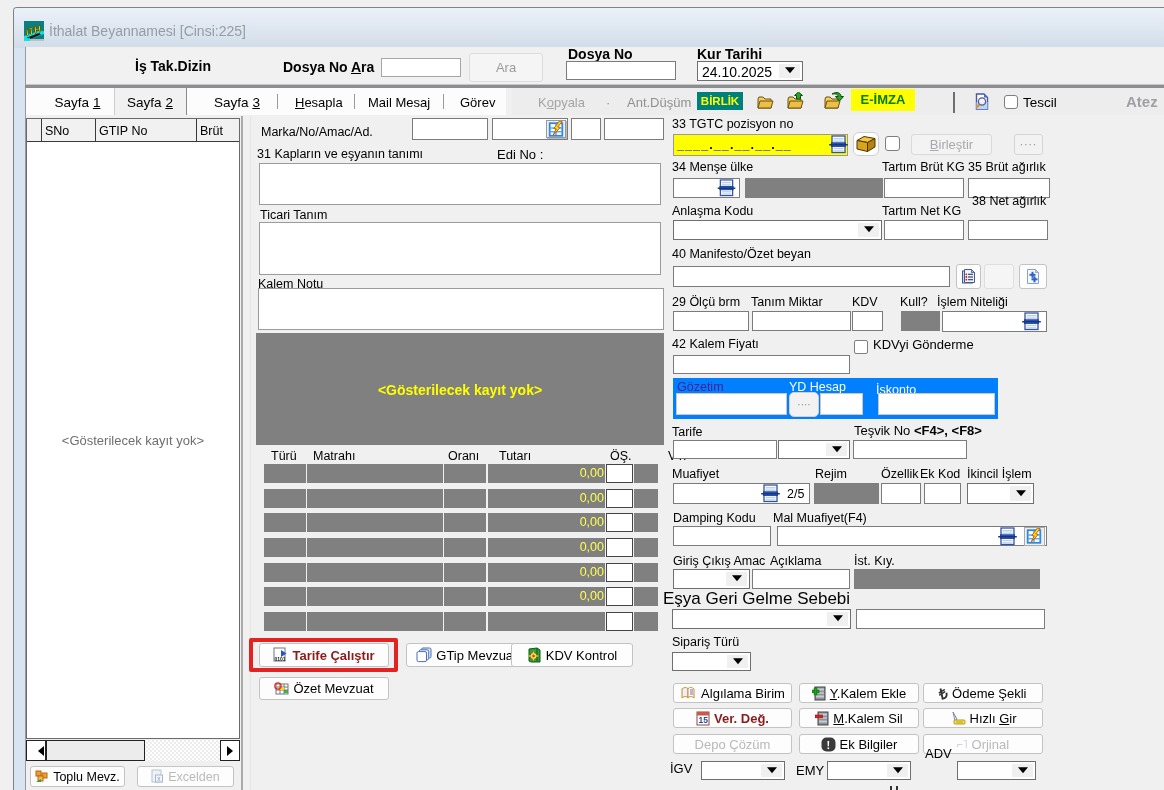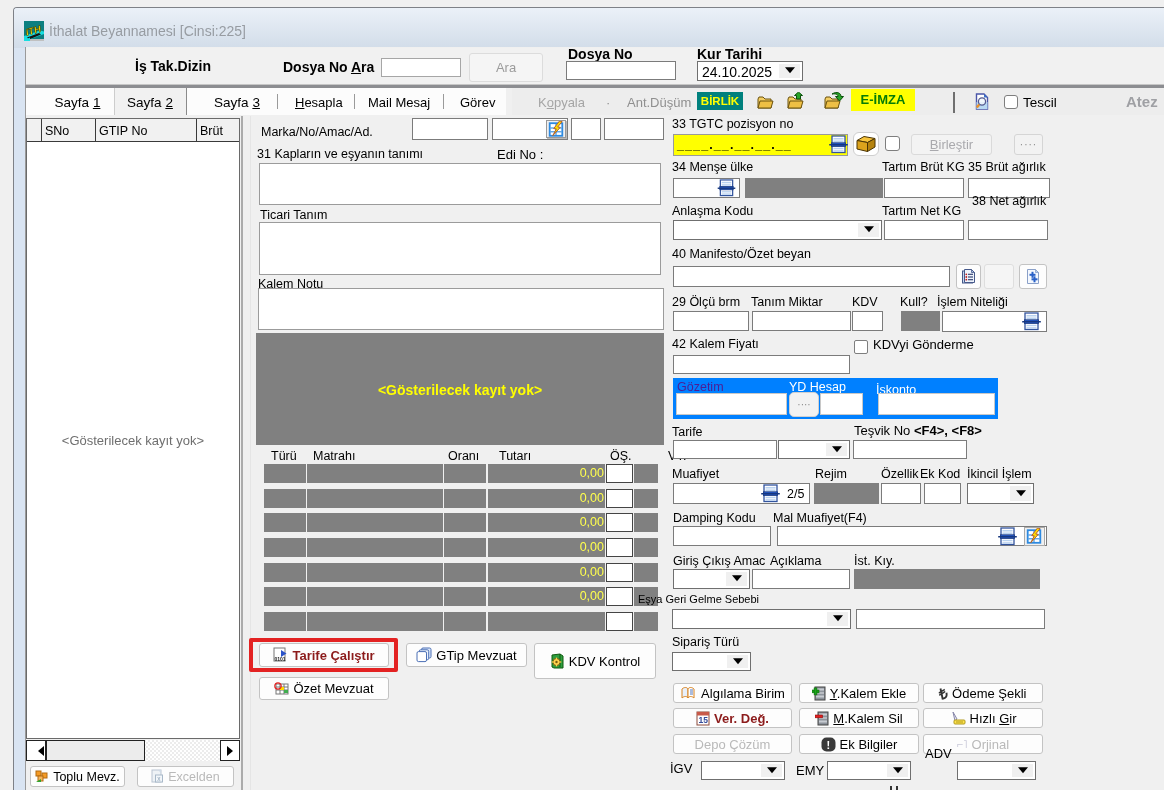--- a/index.html
+++ b/index.html
@@ -218,21 +218,21 @@
       <text x="1.5" y="13.5" font-size="5" font-weight="bold" fill="#222">0101</text>
     </svg>
  Tarife Çalıştır</div>
 <div class="bt" style="left:406px;top:643px;width:121px;height:24px">
  <svg width="16" height="16" viewBox="0 0 16 16">
       <rect x="5.5" y="1" width="9.5" height="10" rx="1.5" fill="#dce8fa" stroke="#4a6fb5"></rect>
       <rect x="3.2" y="2.8" width="9.5" height="10" rx="1.5" fill="#ecf2fc" stroke="#4a6fb5"></rect>
       <rect x="1" y="4.6" width="9.5" height="10" rx="1.5" fill="#fff" stroke="#4a6fb5"></rect>
     </svg>
  GTip Mevzuat</div>
-<div class="bt" style="left:534px;top:643px;width:122px;height:36px">
+<div class="bt" style="left:511px;top:643px;width:122px;height:24px">
  <svg width="15" height="16" viewBox="0 0 15 16">
       <path d="M2 2 L10 1 L13 3 L13 15 L4 15 L2 14 Z" fill="#2f9e3f" stroke="#0f5a0f"></path>
       <line x1="10" y1="1" x2="10" y2="14" stroke="#0f5a0f"></line>
       <circle cx="6.5" cy="9" r="3.6" fill="#ffd34d" stroke="#7a5d10"></circle>
       <circle cx="6.5" cy="9" r="1.2" fill="#7a5d10"></circle>
       <rect x="5.9" y="4.6" width="1.2" height="2" fill="#ffd34d"></rect>
       <rect x="5.9" y="11.4" width="1.2" height="2" fill="#ffd34d"></rect>
       <rect x="1.7" y="8.4" width="2" height="1.2" fill="#ffd34d"></rect>
       <rect x="9.3" y="8.4" width="2" height="1.2" fill="#ffd34d"></rect>
     </svg>
@@ -393,21 +393,21 @@
     </svg>
 </div>
 <div class="lb" style="left:673px;top:554px">Giriş Çıkış Amac</div>
 <div class="lb" style="left:770px;top:554px">Açıklama</div>
 <div class="lb" style="left:854px;top:554px">İst. Kıy.</div>
 <div class="cmb" style="left:673px;top:569px;width:77px;height:20px">
     <span class="ar"></span>
   </div>
 <div class="in" style="left:752px;top:569px;width:98px;height:20px"></div>
 <div class="gy" style="left:854px;top:569px;width:186px;height:20px"></div>
-<div class="lb" style="left:638px;top:592px;font-size:11px">Eşya Geri Gelme Sebebi</div>
+<div class="lb" style="left:663px;top:592px;font-size:17px">Eşya Geri Gelme Sebebi</div>
 <div class="cmb" style="left:672px;top:609px;width:179px;height:20px">
     <span class="ar"></span>
   </div>
 <div class="in" style="left:856px;top:609px;width:189px;height:20px"></div>
 <div class="lb" style="left:672px;top:635px">Sipariş Türü</div>
 <div class="cmb" style="left:672px;top:652px;width:79px;height:19px">
     <span class="ar"></span>
   </div>
 
 <div class="bt" style="left:673px;top:683px;width:119px;height:20px">

